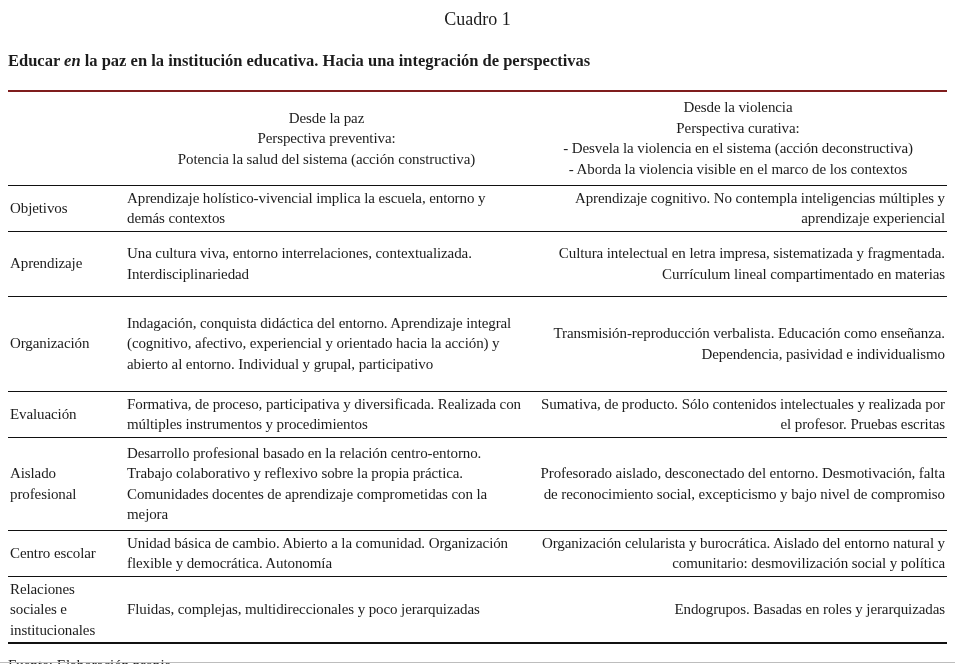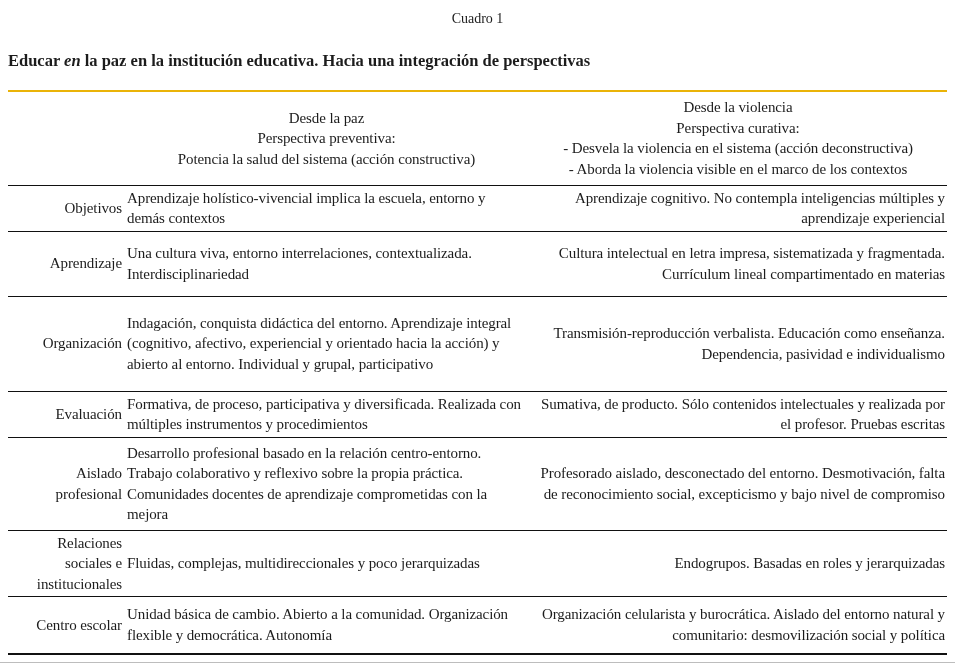--- a/index.html
+++ b/index.html
@@ -10,57 +10,57 @@
     background: #ffffff;
     color: #1c1c1c;
     font-family: "Liberation Serif", "DejaVu Serif", serif;
     overflow: hidden;
     position: relative;
   }
   .page { padding: 6px 8px 0 8px; }
 
   .title {
     text-align: center;
-    font-size: 14px;
+    font-size: 18px;
     font-weight: normal;
     line-height: 22px;
     margin: 2px 0 0 0;
   }
   .subtitle {
     text-align: left;
     font-size: 16.5px;
     font-weight: bold;
     line-height: 22px;
     margin: 20px 0 0 0;
   }
   .subtitle .it { font-style: italic; }
 
   table.cmp {
     width: 939px;
     margin-top: 18px;
     border-collapse: collapse;
     table-layout: fixed;
-    border-top: 2px solid #eab308;
+    border-top: 2px solid #7f1d1d;
     border-bottom: 2px solid #111;
   }
   col.c-label { width: 116px; }
   col.c-paz   { width: 405px; }
   col.c-vio   { width: 418px; }
 
   tbody tr { border-bottom: 1px solid #111; }
   tbody tr:last-child { border-bottom: none; }
 
   td {
     font-size: 15px;
     line-height: 20.5px;
     vertical-align: middle;
     padding: 2px 6px 2px 3px;
     letter-spacing: -0.1px;
   }
-  td.label { text-align: right; padding: 2px 2px; }
+  td.label { text-align: left; padding: 2px 2px; }
   td.vio   { padding-right: 2px; text-align: right; }
 
   tr.head td {
     text-align: center;
     white-space: pre-line;
     padding: 2px 2px;
   }
 
   
   tbody tr:nth-child(1) { height: 94px; }
@@ -137,29 +137,29 @@
         <td class="vio">Sumativa, de producto. Sólo contenidos intelectuales y realizada por el profesor. Pruebas escritas</td>
       </tr>
 
       <tr>
         <td class="label">Aislado profesional</td>
         <td class="paz">Desarrollo profesional basado en la relación centro-entorno. Trabajo colaborativo y reflexivo sobre la propia práctica. Comunidades docentes de aprendizaje comprometidas con la mejora</td>
         <td class="vio">Profesorado aislado, desconectado del entorno. Desmotivación, falta de reconocimiento social, excepticismo y bajo nivel de compromiso</td>
       </tr>
 
       <tr>
+        <td class="label">Centro escolar</td>
+        <td class="paz">Unidad básica de cambio. Abierto a la comunidad. Organización flexible y democrática. Autonomía</td>
+        <td class="vio">Organización celularista y burocrática. Aislado del entorno natural y comunitario: desmovilización social y política</td>
+      </tr>
+
+      <tr>
         <td class="label">Relaciones sociales e institucionales</td>
         <td class="paz">Fluidas, complejas, multidireccionales y poco jerarquizadas</td>
         <td class="vio">Endogrupos. Basadas en roles y jerarquizadas</td>
-      </tr>
-
-      <tr>
-        <td class="label">Centro escolar</td>
-        <td class="paz">Unidad básica de cambio. Abierto a la comunidad. Organización flexible y democrática. Autonomía</td>
-        <td class="vio">Organización celularista y burocrática. Aislado del entorno natural y comunitario: desmovilización social y política</td>
       </tr>
     </tbody>
   </table>
 
   <div class="fuente">Fuente: Elaboración propia.</div>
 </div>
 
 <div class="bottom-rule"></div>
 
 </body></html>

